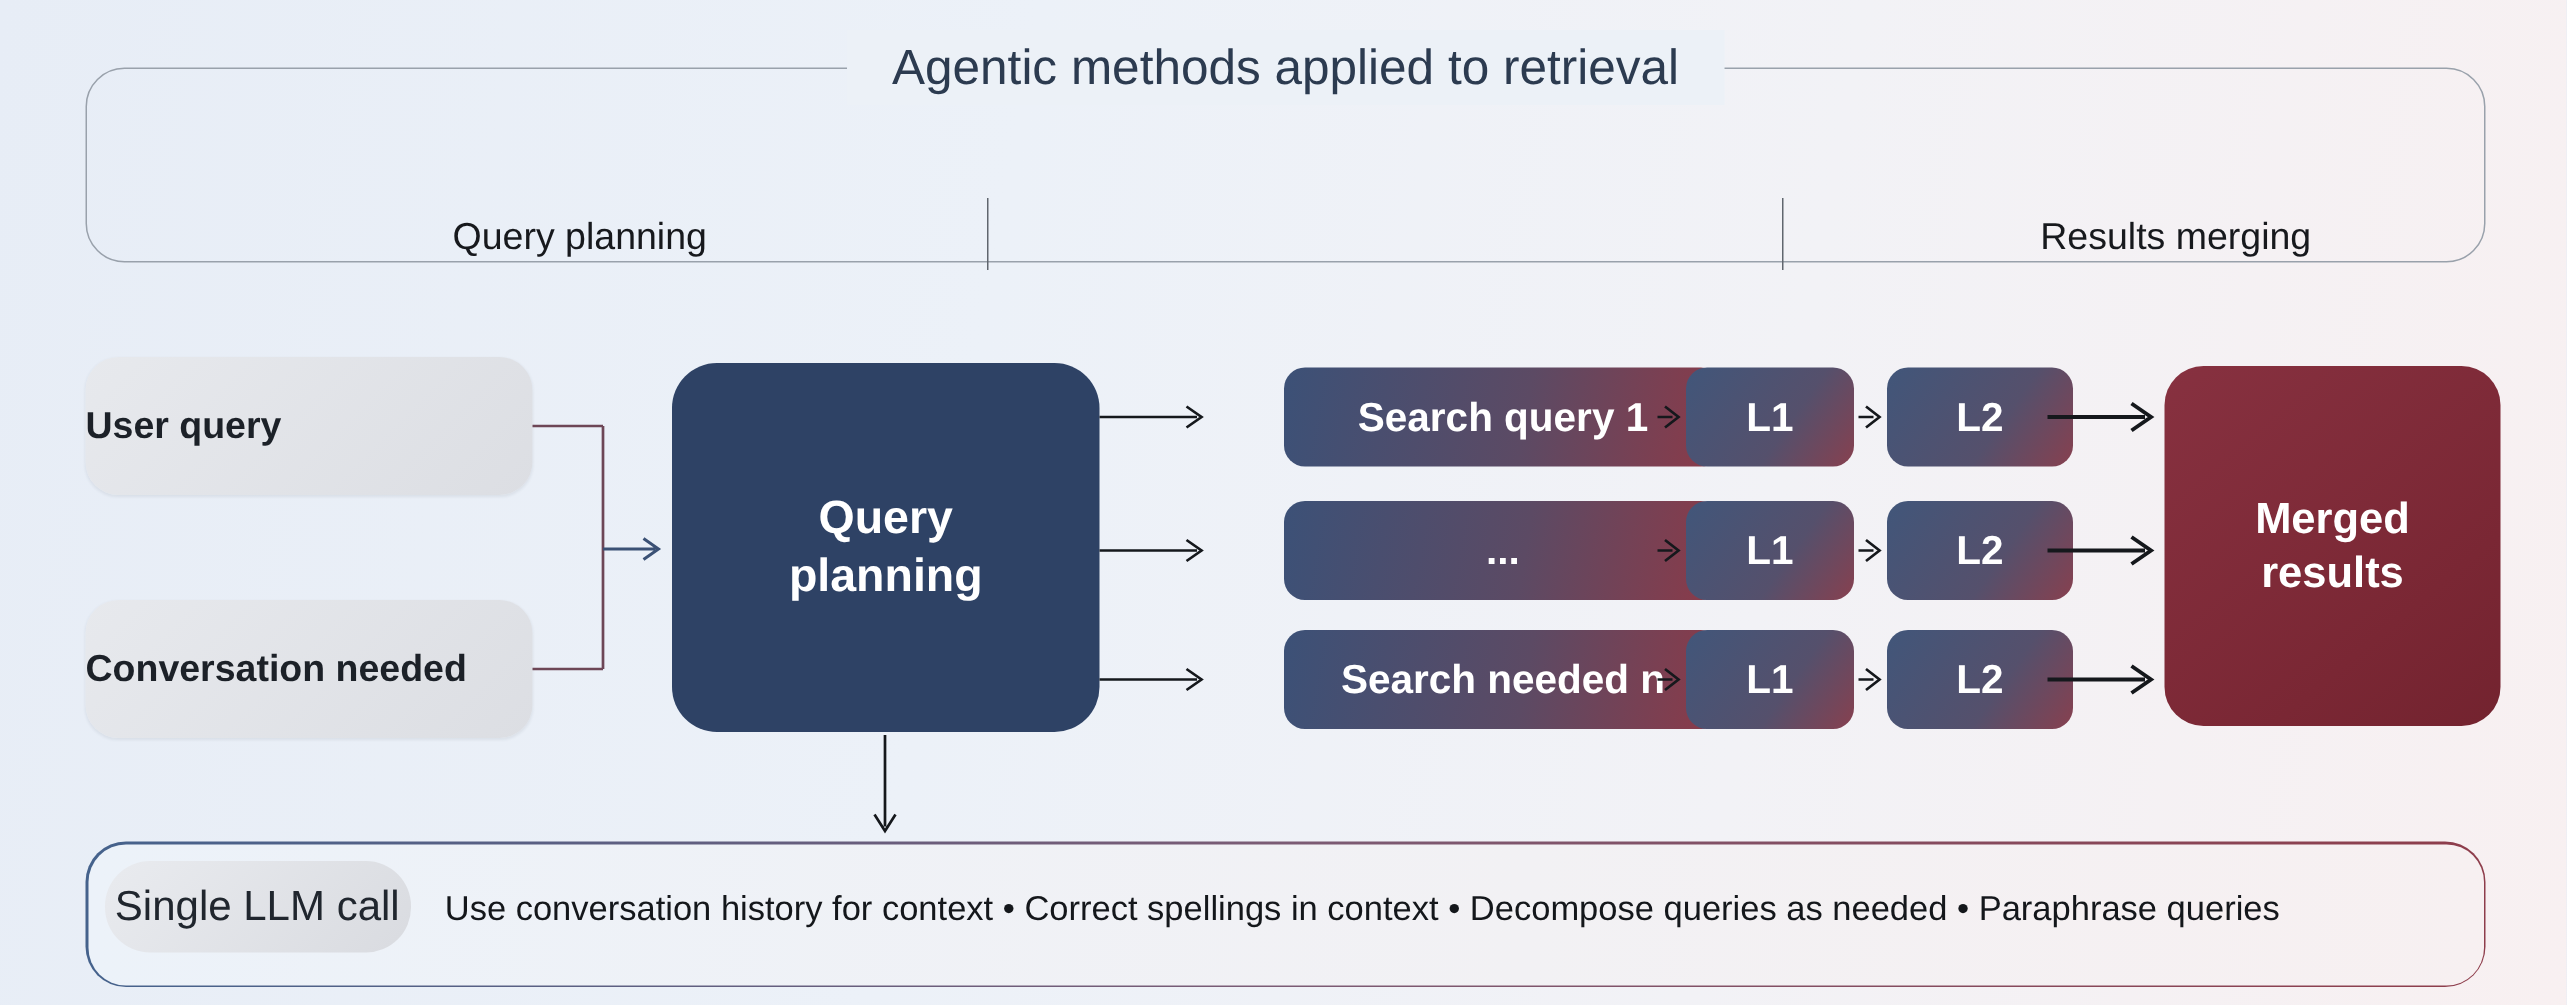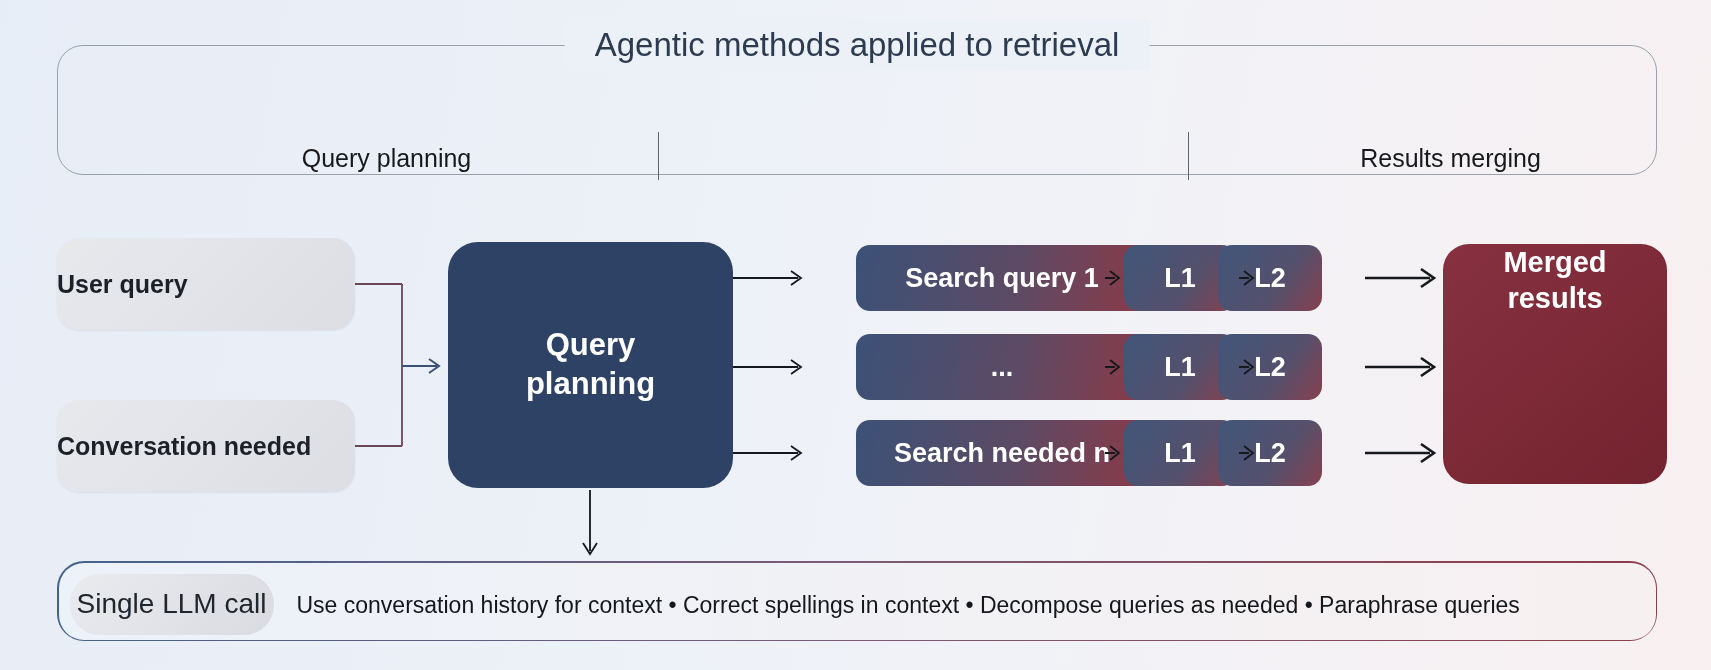--- a/index.html
+++ b/index.html
@@ -55,35 +55,35 @@
     font-size:31px;line-height:1.25;
   }
   
   .row-box{
     position:absolute;height:66px;border-radius:14px;
     display:flex;align-items:center;justify-content:center;
     color:#fff;font-weight:bold;font-size:27px;
   }
   .q-box{left:856px;width:292px;background:linear-gradient(100deg,#3c5177 0%,#5c4a64 55%,#8c3a48 100%);}
   .l1-box{left:1124px;width:112px;background:linear-gradient(125deg,#41567a 0%,#55506c 60%,#87404f 100%);align-items:center;}
-  .l2-box{left:1218px;width:104px;background:linear-gradient(125deg,#41567a 0%,#55506c 60%,#87404f 100%);}
+  .l2-box{left:1258px;width:124px;background:linear-gradient(125deg,#41567a 0%,#55506c 60%,#87404f 100%);}
   .row-1{top:245px;} .row-2{top:334px;} .row-3{top:420px;}
   
   .merged{
     position:absolute;left:1443px;top:244px;width:224px;height:240px;border-radius:26px;
     background:linear-gradient(140deg,#873140 0%,#7a2734 70%,#73232f 100%);
-    display:flex;justify-content:center;
+    display:flex;align-items:center;justify-content:center;
   }
   .merged span{
     width:160px;text-align:center;color:#fff;font-weight:bold;
     font-size:29px;line-height:1.25;
   }
   
   .footer-frame{
-    position:absolute;left:57px;top:561px;width:1600px;height:80px;border-radius:27px;
+    position:absolute;left:57px;top:561px;width:1600px;height:97px;border-radius:27px;
     background:linear-gradient(90deg,#45628c 0%,#7b5b74 50%,#8e3d4b 100%);
     padding:0;
   }
   .footer-inner{
     position:absolute;left:1.5px;top:1.5px;right:1.5px;bottom:1.5px;border-radius:25px;
     background:linear-gradient(90deg,#ecf2f9 0%,#f2f1f4 60%,#f7f0f1 100%);
   }
   .footer-badge{
     position:absolute;left:11px;top:11px;width:204px;height:61px;border-radius:30px;
     background:linear-gradient(135deg,#e9ebef 0%,#d9dbe0 100%);

